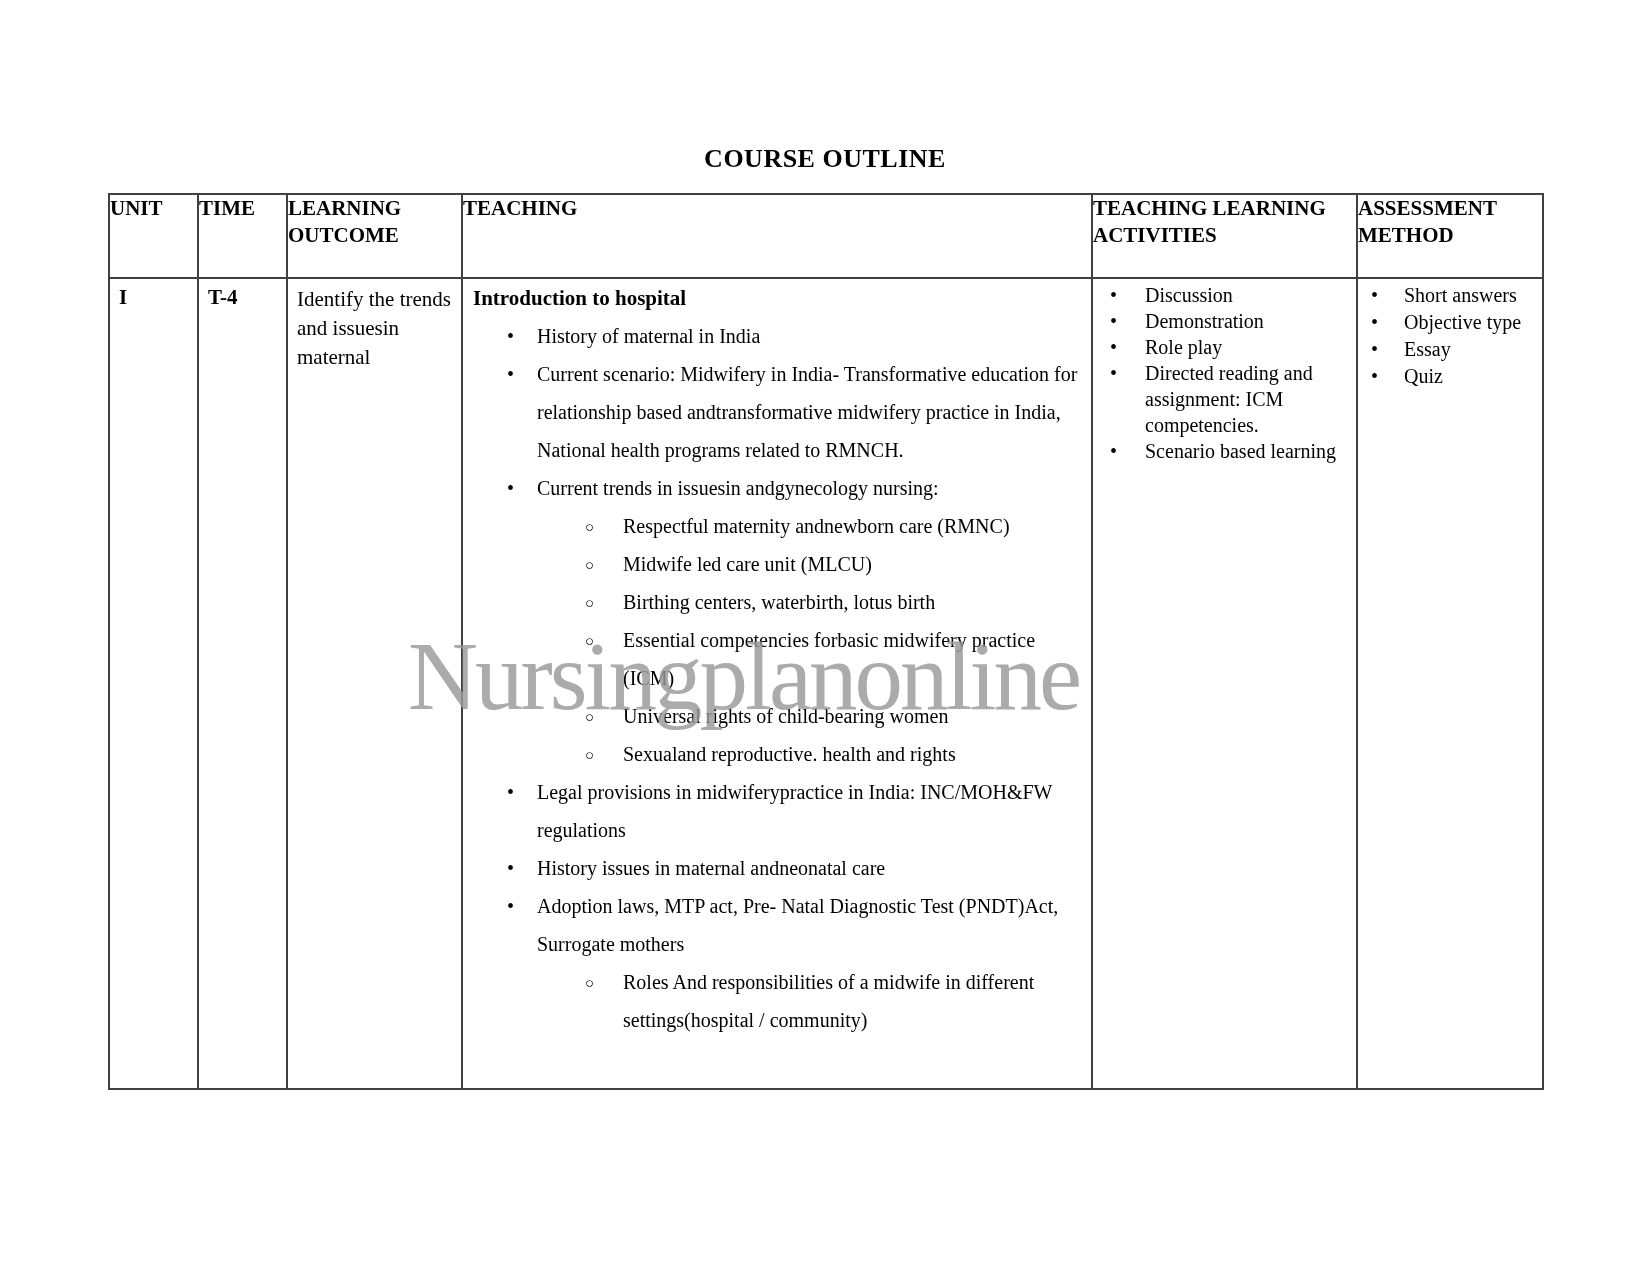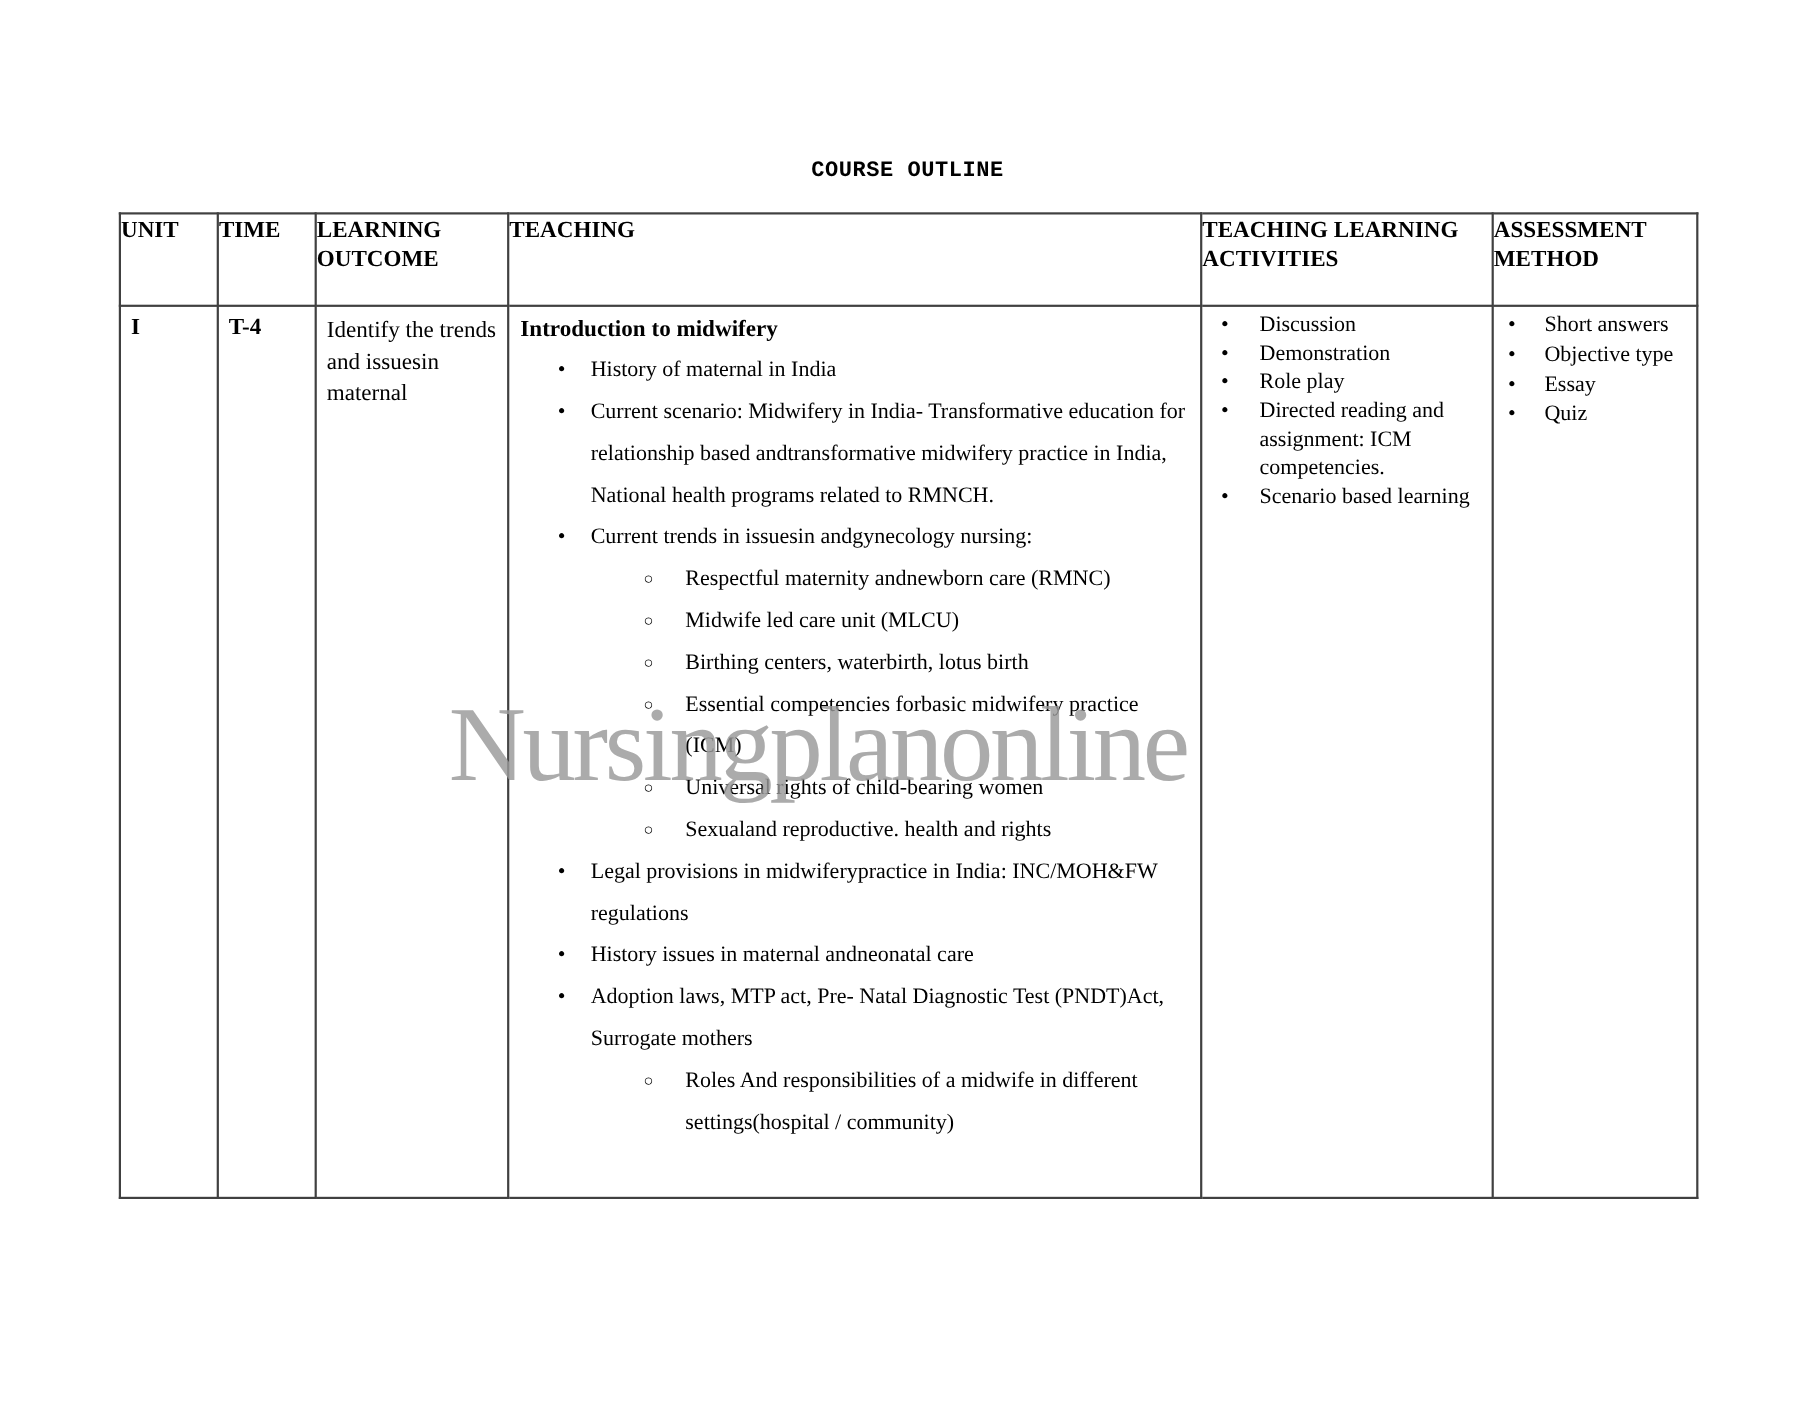--- a/index.html
+++ b/index.html
@@ -7,23 +7,22 @@
     position:relative;
     width:1650px;height:1275px;
     background:#ffffff;
     font-family:"Liberation Serif","DejaVu Serif",serif;
     color:#000;
     overflow:hidden;
   }
   .doc-title{
     position:absolute;top:144px;left:0;width:100%;
     text-align:center;
-    font-size:20px;font-weight:bold;letter-spacing:0.5px;
+    font-size:26px;font-weight:bold;letter-spacing:0.5px;
     margin:0;
-    font-family:Liberation Mono, monospace;
   }
   table.outline{
     position:absolute;left:108px;top:193px;
     width:1434px;
     border-collapse:collapse;table-layout:fixed;
   }
   table.outline th, table.outline td{
     border:2px solid #404040;
     vertical-align:top;
     text-align:left;
@@ -108,21 +107,21 @@
         <td class="cell">
           <span class="unit-val">I</span>
         </td>
         <td class="cell">
           <span class="time-val">T-4</span>
         </td>
         <td class="cell">
           <span class="outcome-val">Identify the trends and issuesin maternal</span>
         </td>
         <td class="cell content-cell">
-          <div class="content-heading">Introduction to midwifery</div>
+          <div class="content-heading">Introduction to hospital</div>
           <div id="content-list">
               <div class="l1"><span class="b">•</span><span>History of maternal in India</span></div>
               <div class="l1"><span class="b">•</span><span>Current scenario: Midwifery in India- Transformative education for relationship based andtransformative midwifery practice in India, National health programs related to RMNCH.</span></div>
               <div class="l1"><span class="b">•</span><span>Current trends in issuesin andgynecology nursing:</span></div>
               <div class="l2"><span class="m">○</span><span>Respectful maternity andnewborn care (RMNC)</span></div>
               <div class="l2"><span class="m">○</span><span>Midwife led care unit (MLCU)</span></div>
               <div class="l2"><span class="m">○</span><span>Birthing centers, waterbirth, lotus birth</span></div>
               <div class="l2"><span class="m">○</span><span>Essential competencies forbasic midwifery practice (ICM)</span></div>
               <div class="l2"><span class="m">○</span><span>Universal rights of child-bearing women</span></div>
               <div class="l2"><span class="m">○</span><span>Sexualand reproductive. health and rights</span></div>

